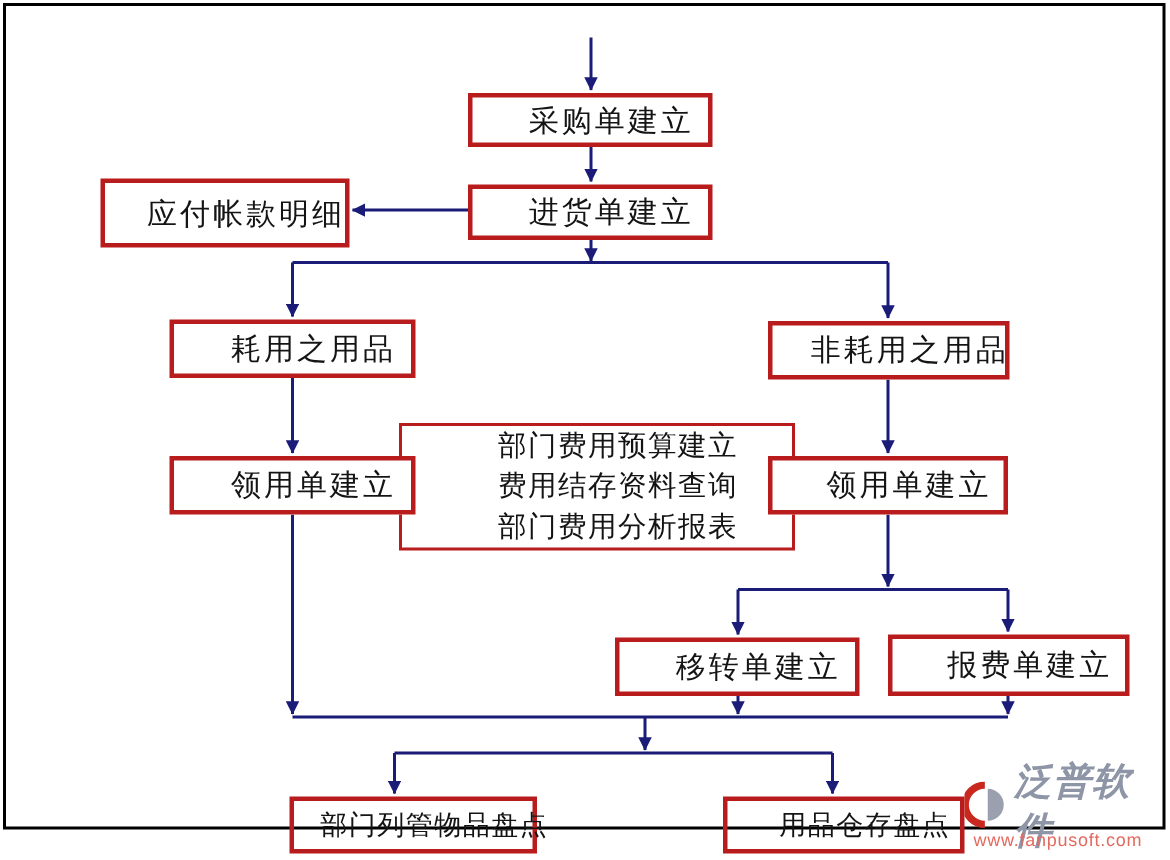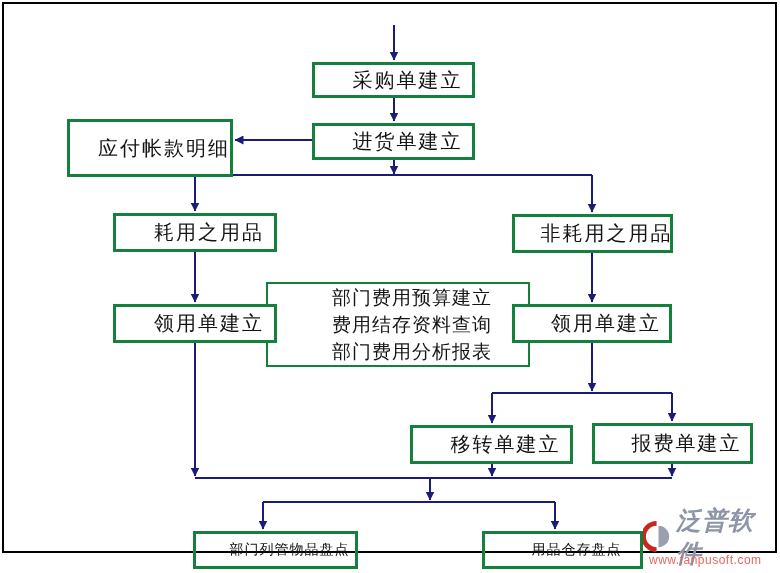--- a/index.html
+++ b/index.html
@@ -3,28 +3,28 @@
 <meta charset="utf-8">
 <style>
   html,body{margin:0;padding:0;background:#fff;}
   .canvas{
     position:relative;width:780px;height:573px;background:#ffffff;overflow:hidden;
     font-family:"Liberation Sans","DejaVu Sans",sans-serif;color:#141414;
   }
   .wires{position:absolute;left:0;top:0;width:780px;height:573px;z-index:1;}
   .box{
     position:absolute;box-sizing:border-box;display:flex;align-items:center;justify-content:center;
-    border:3px solid #15803d;background:#ffffff;font-size:20px;letter-spacing:2px;
+    border:3px solid #b91c1c;background:#ffffff;font-size:20px;letter-spacing:2px;
     white-space:nowrap;z-index:3;padding-left:28px;
   }
   .box.thin{
     border-width:2px;z-index:2;flex-direction:column;justify-content:center;
     font-size:19px;line-height:27px;letter-spacing:1px;
   }
-  .box.ghost{background:transparent;font-size:14px;letter-spacing:1px;}
+  .box.ghost{background:transparent;font-size:18px;letter-spacing:1px;}
   .logo{position:absolute;left:643px;top:520px;width:135px;height:48px;z-index:4;}
   .logo-row{display:flex;align-items:center;height:33px;}
   .logo-icon{width:31px;height:31px;flex:0 0 31px;}
   .logo-name{font-size:25px;font-weight:bold;color:#8d95a6;letter-spacing:1px;margin-left:2px;font-style:italic;}
   .logo-url{font-size:12px;font-weight:normal;color:#e4695e;letter-spacing:0.5px;margin-top:0px;margin-left:6px;}
 </style>
 </head>
 <body>
 
 <div class="canvas">
@@ -74,21 +74,21 @@
   </svg>
 
   <div class="box" style="left:312px;top:62px;width:163px;height:36px">
     <span>采购单建立</span>
   </div>
 
   <div class="box" style="left:312px;top:123px;width:163px;height:37px">
     <span>进货单建立</span>
   </div>
 
-  <div class="box" style="left:67px;top:119px;width:166px;height:58px">
+  <div class="box" style="left:67px;top:119px;width:166px;height:46px">
     <span>应付帐款明细</span>
   </div>
 
   <div class="box" style="left:113px;top:213px;width:164px;height:39px">
     <span>耗用之用品</span>
   </div>
 
   <div class="box" style="left:512px;top:214px;width:161px;height:39px">
     <span>非耗用之用品</span>
   </div>

